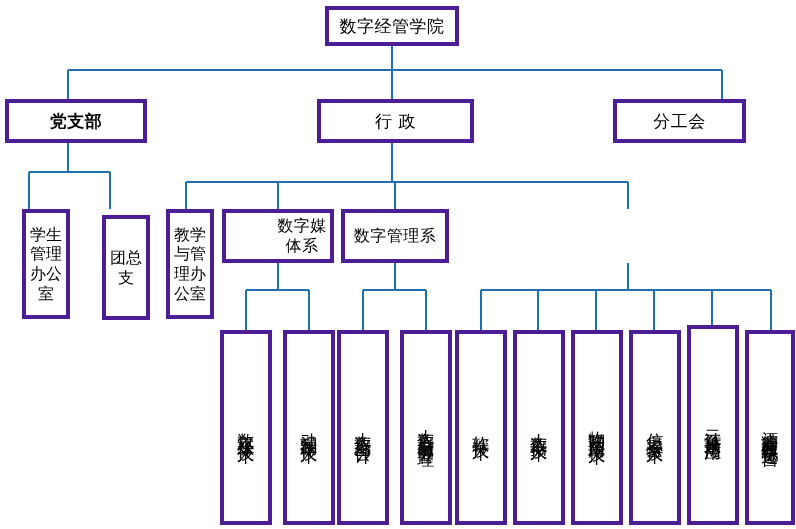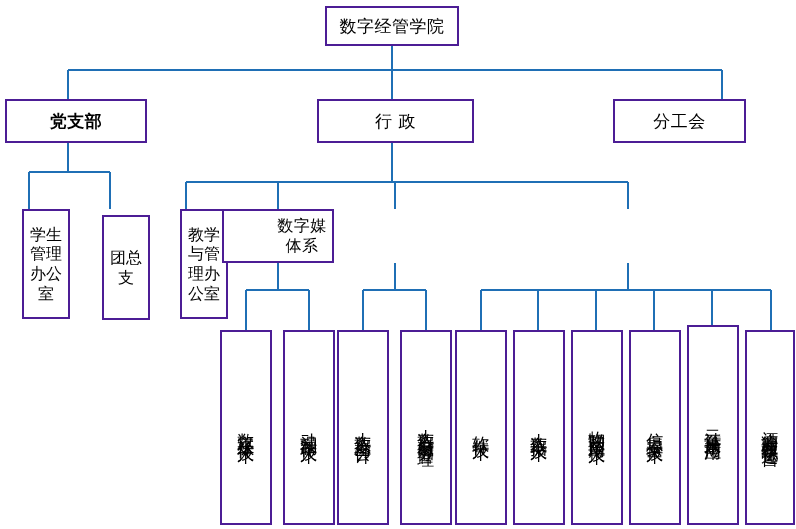--- a/index.html
+++ b/index.html
@@ -21,21 +21,21 @@
     position: absolute;
     left: 0;
     top: 0;
     width: 796px;
     height: 529px;
     pointer-events: none;
   }
   .node {
     position: absolute;
     box-sizing: border-box;
-    border: 2px solid #4c1d95;
+    border: 4px solid #4c1d95;
     background: #ffffff;
     display: flex;
     align-items: center;
     justify-content: center;
     color: #000000;
     line-height: 1.22;
     text-align: center;
   }
   .node .label {
     display: block;
@@ -142,28 +142,31 @@
   </div>
 
   <div class="node hw-node" style="left:6px; top:209px; width:48px; height:110px;">
     <span class="label">学生管理办公室</span>
   </div>
 
   <div class="node hw-node" style="left:86px; top:215px; width:48px; height:105px;">
     <span class="label">团总支</span>
   </div>
 
-  <div class="node hw-node" style="left:164px; top:209px; width:48px; height:110px;">
+  <div class="node hw-node" style="left:150px; top:209px; width:48px; height:110px;">
     <span class="label">教学与管理办公室</span>
   </div>
 
   <div class="node h-node" style="left:222px; top:209px; width:112px; height:54px; font-size:16px;padding-left:48px;">
     <span class="label">数字媒体系</span>
   </div>
 
+  <div class="node h-node" style="left:341px; top:209px; width:108px; height:54px; font-size:16px;">
+    <span class="label">数字管理系</span>
+  </div>
 
 
   <div class="node v-node" style="left:220px; top:330px; width:52px; height:195px;">
     <span class="label">数字媒体技术</span>
   </div>
 
   <div class="node v-node" style="left:283px; top:330px; width:52px; height:195px;">
     <span class="label">动漫制作技术</span>
   </div>
 

